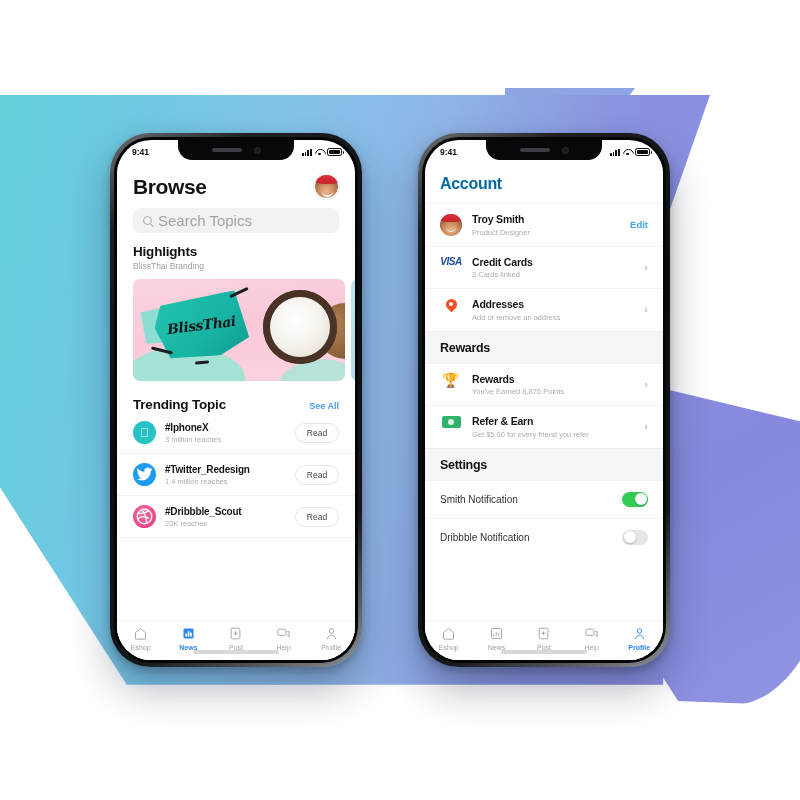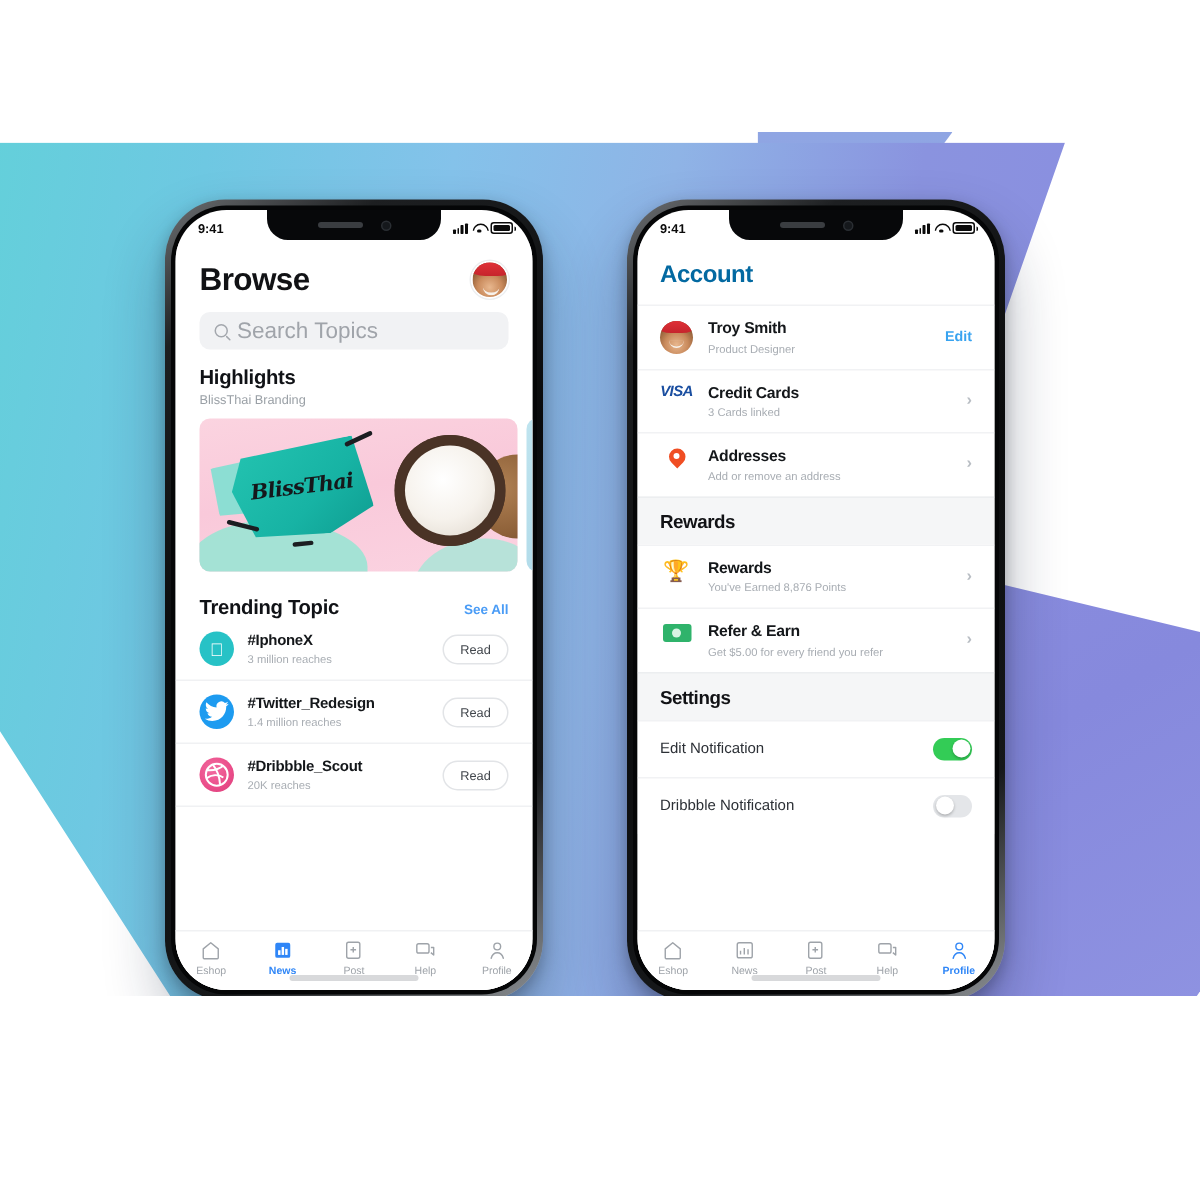--- a/index.html
+++ b/index.html
@@ -2,21 +2,21 @@
 <html><head>
 <meta charset="utf-8">
 <style>
   * { box-sizing: border-box; margin: 0; padding: 0; }
   html, body {
     width: 800px; height: 800px;
     background: #ffffff;
     font-family: "Liberation Sans", sans-serif;
     overflow: hidden;
   }
-  .stage { position: relative; width: 800px; height: 664px; background:#fff; overflow:hidden; }
+  .stage { position: relative; width: 800px; height: 800px; background:#fff; overflow:hidden; }
 
   
   .bg-layer { position:absolute; inset:0; overflow:hidden; }
   .bg-main {
     position:absolute;
     left:-10px; top:95px;
     width:720px; height:608px;
     background: linear-gradient(100deg,
         #63d0da 0%, #6ec8e2 18%, #84c2ea 38%, #8fb4e6 56%, #8a93df 76%, #8a8ce0 100%);
     clip-path: polygon(0% 0%, 100% 0%, 93.5% 22%, 93.5% 97%, 19% 97%, 0% 62%);
@@ -526,21 +526,21 @@
             <span class="acc-txt">
               <span class="acc-name" style="display:block">Refer &amp; Earn</span>
               <span class="acc-sub" style="display:block">Get $5.00 for every friend you refer</span>
             </span>
             <span class="chev">›</span>
           </div>
 
           <div class="sec-head">Settings</div>
 
           <div class="set-row">
-            <span class="set-label">Edit Notification</span>
+            <span class="set-label">Smith Notification</span>
             <span class="toggle on">
                 <span class="knob"></span>
               </span>
           </div>
 
           <div class="set-row">
             <span class="set-label">Dribbble Notification</span>
             <span class="toggle off">
                 <span class="knob"></span>
               </span>

